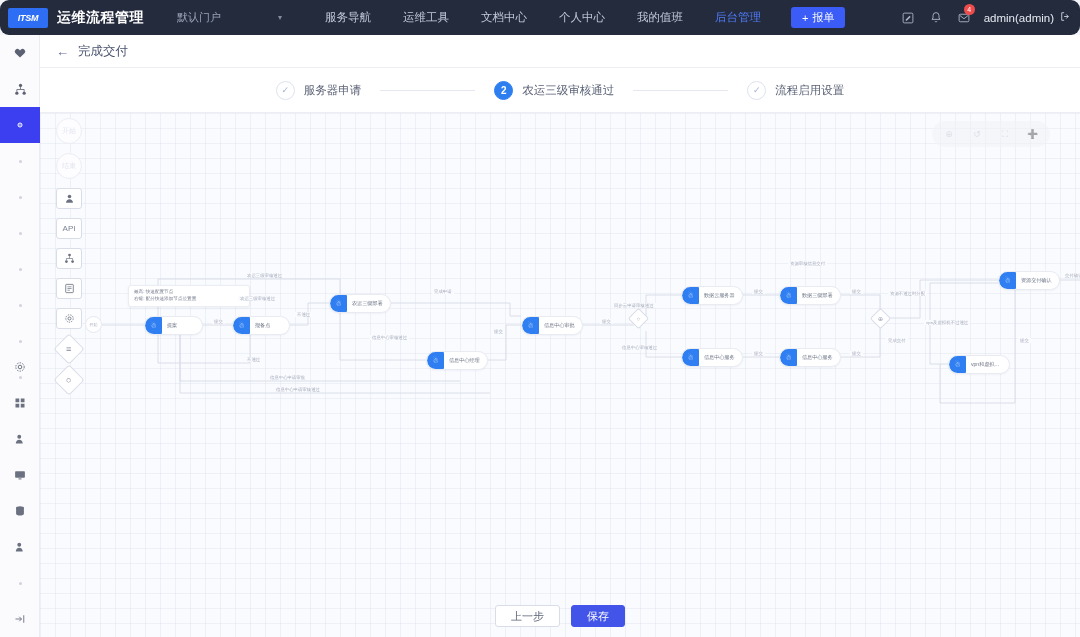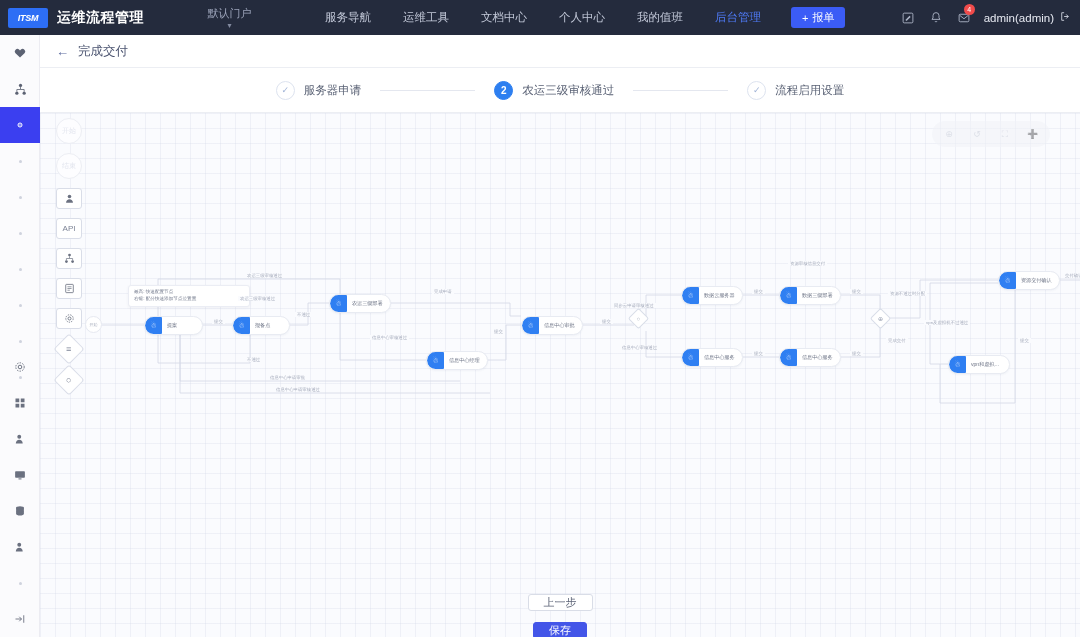--- a/index.html
+++ b/index.html
@@ -11,33 +11,34 @@
   }
   .app { position: relative; width: 1080px; height: 637px; }
 
   
   .topnav {
     position: absolute; top: 0; left: 0; width: 1080px; height: 35px;
     background: #242b3d;
     display: flex; align-items: center;
     color: #c7ccdb; font-size: 11px;
     z-index: 40;
+    border-radius: 9px;
   }
   .logo-box {
     width: 40px; height: 20px; margin-left: 8px; margin-right: 9px;
     background: #2d6ef5; border-radius: 2px;
     display: flex; align-items: center; justify-content: center;
     font-size: 9px; font-weight: bold; font-style: italic; color: #fff;
     letter-spacing: -.3px;
   }
   .brand { font-size: 14px; font-weight: bold; color: #ffffff; letter-spacing: .5px; }
   .portal-sel {
     margin-left: 33px; display: flex; align-items: center;
     width: 105px; justify-content: space-between;
-    color: #9aa2b8; font-size: 11px; flex-direction: column;
+    color: #9aa2b8; font-size: 11px;
   }
   .portal-sel .chev { font-size: 8px; opacity: .8; }
   .navmenu { display: flex; align-items: center; margin-left: 28px; gap: 2px; }
   .navmenu .nav-item {
     padding: 0 15px; height: 35px; line-height: 35px;
     font-size: 11.5px; color: #c3c9d9; white-space: nowrap; cursor: pointer;
   }
   .navmenu .nav-item.active { color: #4f7bf7; }
   .order-btn {
     margin-left: 13px; background: #3b5cf6; color: #fff;
@@ -203,21 +204,20 @@
     background: #fafbfe; padding: 0 2px; white-space: nowrap;
   }
   svg.edges { position: absolute; inset: 0; width: 100%; height: 100%; pointer-events: none; }
   svg.edges path, svg.edges line { stroke: #d3d8e6; stroke-width: .8; fill: none; }
 
   
   .footer {
     position: absolute; bottom: 0; left: 40px; width: 1040px; height: 42px;
     display: flex; align-items: center; justify-content: center; gap: 11px;
     z-index: 25;
-    flex-direction: column;
   }
   .btn {
     height: 22px; padding: 0 15px; border-radius: 3px; font-size: 11px;
     display: flex; align-items: center; justify-content: center; cursor: pointer;
     border: 1px solid #d9dde7; background: #fff; color: #5d6477;
   }
   .btn.primary { background: #4355e8; border-color: #4355e8; color: #fff; }
 </style>
 </head>
 <body>

